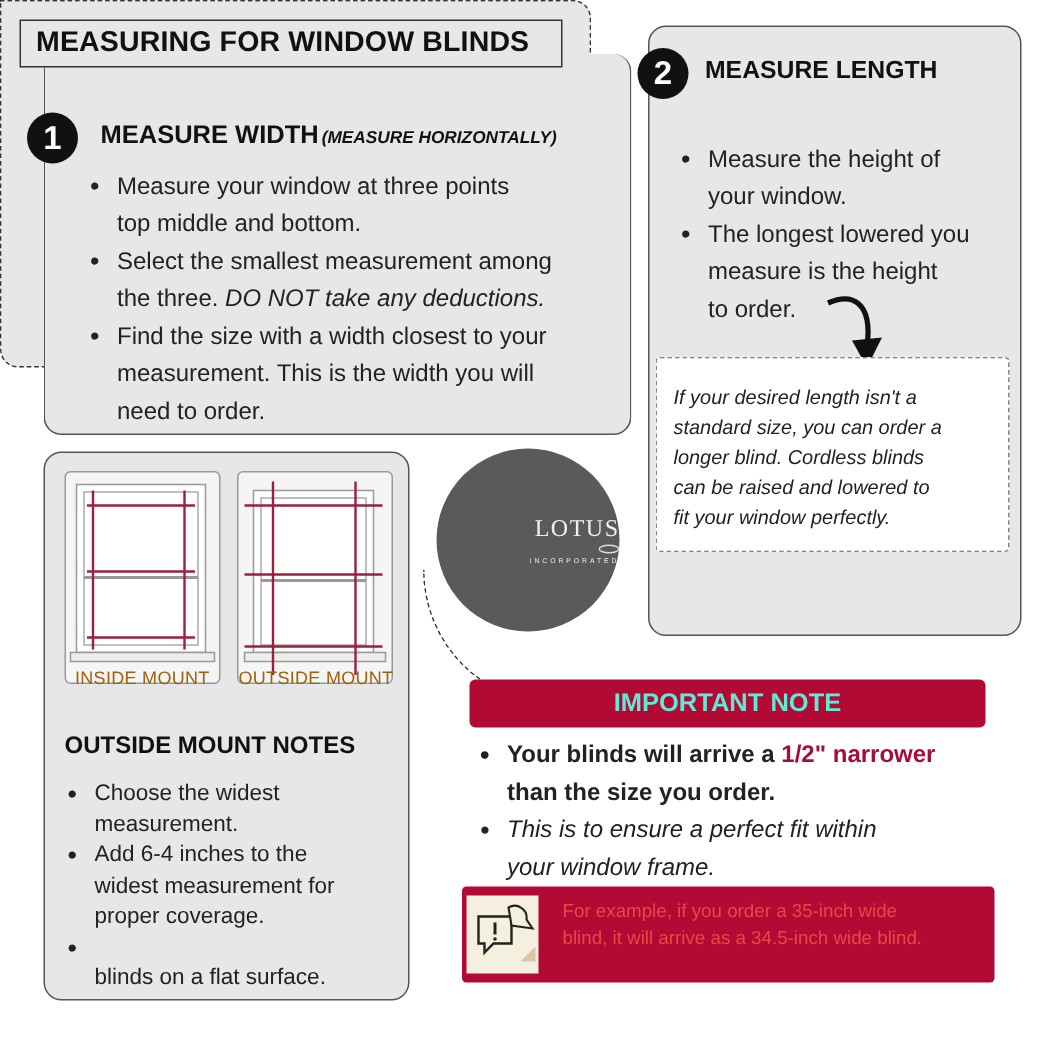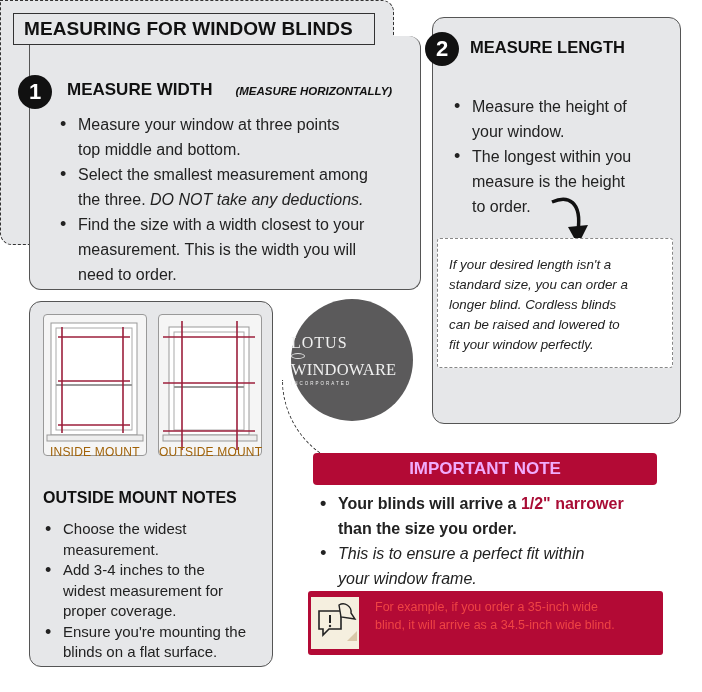--- a/index.html
+++ b/index.html
@@ -10,48 +10,48 @@
 
   
   #p1 { left: 29px; top: 36px; width: 392px; height: 254px; border-radius: 0 12px 12px 12px; border-top: none; border-left: 1.5px solid #555; }
 
   .title-box { position: absolute; left: 13px; top: 13px; width: 362px; height: 32px; background: #e6e7e9; border: 1.5px solid #333; z-index: 3; display: flex; align-items: center; padding-left: 10px; }
   .title-box span { font-weight: bold; font-size: 19px; letter-spacing: 0.1px; color: #111; }
 
   .num-badge { position: absolute; width: 34px; height: 34px; border-radius: 50%; background: #111; color: #fff; font-weight: bold; font-size: 22px; display: flex; align-items: center; justify-content: center; z-index: 4; }
 
   .heading { position: absolute; font-weight: bold; font-size: 17px; color: #111; }
-  .subheading { font-size: 11.5px; font-style: italic; font-weight: bold; margin-left: 23px; }
+  .subheading { font-size: 11.5px; font-style: italic; font-weight: bold; margin-left: 2px; }
 
   ul.bullets { position: absolute; list-style: none; }
   ul.bullets li { position: relative; padding-left: 20px; font-size: 16px; line-height: 25px; color: #222; }
   ul.bullets li::before { content: "•"; position: absolute; left: 2px; top: 0; font-size: 18px; }
 
   
   #p2 { left: 432px; top: 17px; width: 249px; height: 407px; border-radius: 12px; }
   .note-box { position: absolute; left: 437px; top: 238px; width: 236px; height: 130px; background: #fff; border: 1px dashed #888; border-radius: 3px; padding: 16px 0 14px 11px; }
   .note-box p { font-style: italic; font-size: 13.3px; line-height: 20px; color: #222; }
 
   
   #p3 { left: 29px; top: 301px; width: 244px; height: 366px; border-radius: 12px; }
   .win { position: absolute; top: 314px; width: 104px; height: 142px; background: #f5f5f5; border: 1px solid #999; border-radius: 4px; }
   .win-label { position: absolute; top: 445px; font-size: 12px; color: #a16207; letter-spacing: 0.2px; }
 
   
   .logo-ring { position: absolute; left: 282px; top: 291px; width: 140px; height: 140px; border-radius: 50%; background: #fff; z-index: 5; }
-  .logo { position: absolute; left: 291px; top: 299px; width: 122px; height: 122px; border-radius: 50%; background: #5b5a5b; z-index: 6; display: flex; flex-direction: column; align-items: flex-start; justify-content: center; color: #f0f0f0; font-family: "Liberation Serif", serif; }
+  .logo { position: absolute; left: 291px; top: 299px; width: 122px; height: 122px; border-radius: 50%; background: #5b5a5b; z-index: 6; display: flex; flex-direction: column; align-items: flex-end; justify-content: center; color: #f0f0f0; font-family: "Liberation Serif", serif; }
   .logo .l1 { font-size: 16px; letter-spacing: 1px; }
   .logo .l2 { font-size: 16.5px; letter-spacing: 0.2px; }
   .logo .l3 { font-size: 4.5px; letter-spacing: 2px; font-family: "Liberation Sans", sans-serif; margin-top: 1px; }
   .logo .lotus-mark { width: 14px; height: 6px; border: 1px solid #ddd; border-radius: 50%; margin: 1px 0; }
 
   
   #p4 { left: 288px; top: 423px; width: 394px; height: 245px; border: 1.5px dashed #333; border-radius: 0 12px 12px 12px; background: #e6e7e9; }
   .p4-cut { position: absolute; left: 282px; top: 380px; width: 150px; height: 90px; background: #fff; border-radius: 0 0 0 90px; z-index: 2; border-bottom: 1.5px dashed #333; border-left: 1.5px dashed #333; }
-  .imp-header { position: absolute; left: 313px; top: 453px; width: 344px; height: 32px; background: #b30a35; border-radius: 4px; color: #f0abfc; font-weight: bold; font-size: 17px; display: flex; align-items: center; justify-content: center; z-index: 3; }
+  .imp-header { position: absolute; left: 313px; top: 453px; width: 344px; height: 32px; background: #b30a35; border-radius: 4px; color: #5eead4; font-weight: bold; font-size: 17px; display: flex; align-items: center; justify-content: center; z-index: 3; }
   .imp-list { left: 318px; top: 491px; z-index: 3; }
   .imp-list li { font-size: 15.5px; line-height: 24px; }
   .accent { color: #a90c35; }
   .how-box { position: absolute; left: 308px; top: 591px; width: 355px; height: 64px; background: #b30a35; border-radius: 3px; z-index: 3; }
   .how-icon { position: absolute; left: 311px; top: 597px; width: 48px; height: 52px; background: #f5efdf; z-index: 4; }
   .how-text { position: absolute; left: 375px; top: 598px; color: #fff; z-index: 4; }
   .how-text .t1 { font-weight: bold; font-size: 13px; line-height: 17px; }
   .how-text .t2 { font-size: 12.5px; line-height: 18px; color: #ef4444; }
 </style>
 </head>
@@ -69,21 +69,21 @@
   <li><span>Measure your window at three points</span><br><span>top middle and bottom.</span></li>
   <li><span>Select the smallest measurement among</span><br><span>the three. </span><i>DO NOT take any deductions.</i></li>
   <li><span>Find the size with a width closest to your</span><br><span>measurement. This is the width you will</span><br><span>need to order.</span></li>
 </ul>
 
 <div id="p2" class="panel"></div>
 <div class="num-badge" style="left:425px;top:32px;">2</div>
 <div class="heading" style="left:470px;top:38px;font-size:16.5px;">MEASURE LENGTH</div>
 <ul class="bullets" style="left:452px;top:94px;">
   <li><span>Measure the height of</span><br><span>your window.</span></li>
-  <li><span>The longest within you</span><br><span>measure is the height</span><br><span>to order.</span></li>
+  <li><span>The longest lowered you</span><br><span>measure is the height</span><br><span>to order.</span></li>
 </ul>
 <svg style="position:absolute;left:548px;top:193px;" width="46" height="56">
   <path d="M4 9 C 20 2, 34 8, 30 38" stroke="#111" stroke-width="3.5" fill="none"></path>
   <path d="M20 34 L30 52 L40 32 Z" fill="#111"></path>
 </svg>
 <div class="note-box">
   <p>
     <span>If your desired length isn't a</span><br>
     <span>standard size, you can order a</span><br>
     <span>longer blind. Cordless blinds</span><br>
@@ -123,32 +123,31 @@
         <line x1="4" y1="116" x2="96" y2="116"></line>
     </g>
   </svg>
 </div>
 <div class="win-label" style="left:50px;">INSIDE MOUNT</div>
 <div class="win-label" style="left:159px;">OUTSIDE MOUNT</div>
 
 <div class="heading" style="left:43px;top:489px;font-size:16px;">OUTSIDE MOUNT NOTES</div>
 <ul class="bullets" style="left:43px;top:519px;">
   <li style="font-size:15px;line-height:20.5px;"><span>Choose the widest</span><br><span>measurement.</span></li>
-  <li style="font-size:15px;line-height:20.5px;"><span>Add 3-4 inches to the</span><br><span>widest measurement for</span><br><span>proper coverage.</span></li>
-  <li style="font-size:15px;line-height:20.5px;"><span>Ensure you're mounting the</span><br><span>blinds on a flat surface.</span></li>
+  <li style="font-size:15px;line-height:20.5px;"><span>Add 6-4 inches to the</span><br><span>widest measurement for</span><br><span>proper coverage.</span></li>
+  <li style="font-size:15px;line-height:20.5px;"><br><span>blinds on a flat surface.</span></li>
 </ul>
 
 <div id="p4"></div>
 <div class="p4-cut"></div>
 
 <div class="logo-ring"></div>
 <div class="logo">
   <div class="l1">LOTUS</div>
   <div class="lotus-mark"></div>
-  <div class="l2">WINDOWARE</div>
   <div class="l3">INCORPORATED</div>
 </div>
 
 <div class="imp-header">IMPORTANT NOTE</div>
 <ul class="bullets imp-list">
   <li style="font-weight:bold;"><span>Your blinds will arrive a </span><span class="accent">1/2" narrower</span><br><span>than the size you order.</span></li>
   <li style="font-style:italic;"><span>This is to ensure a perfect fit within</span><br><span>your window frame.</span></li>
 </ul>
 
 <div class="how-box"></div>

